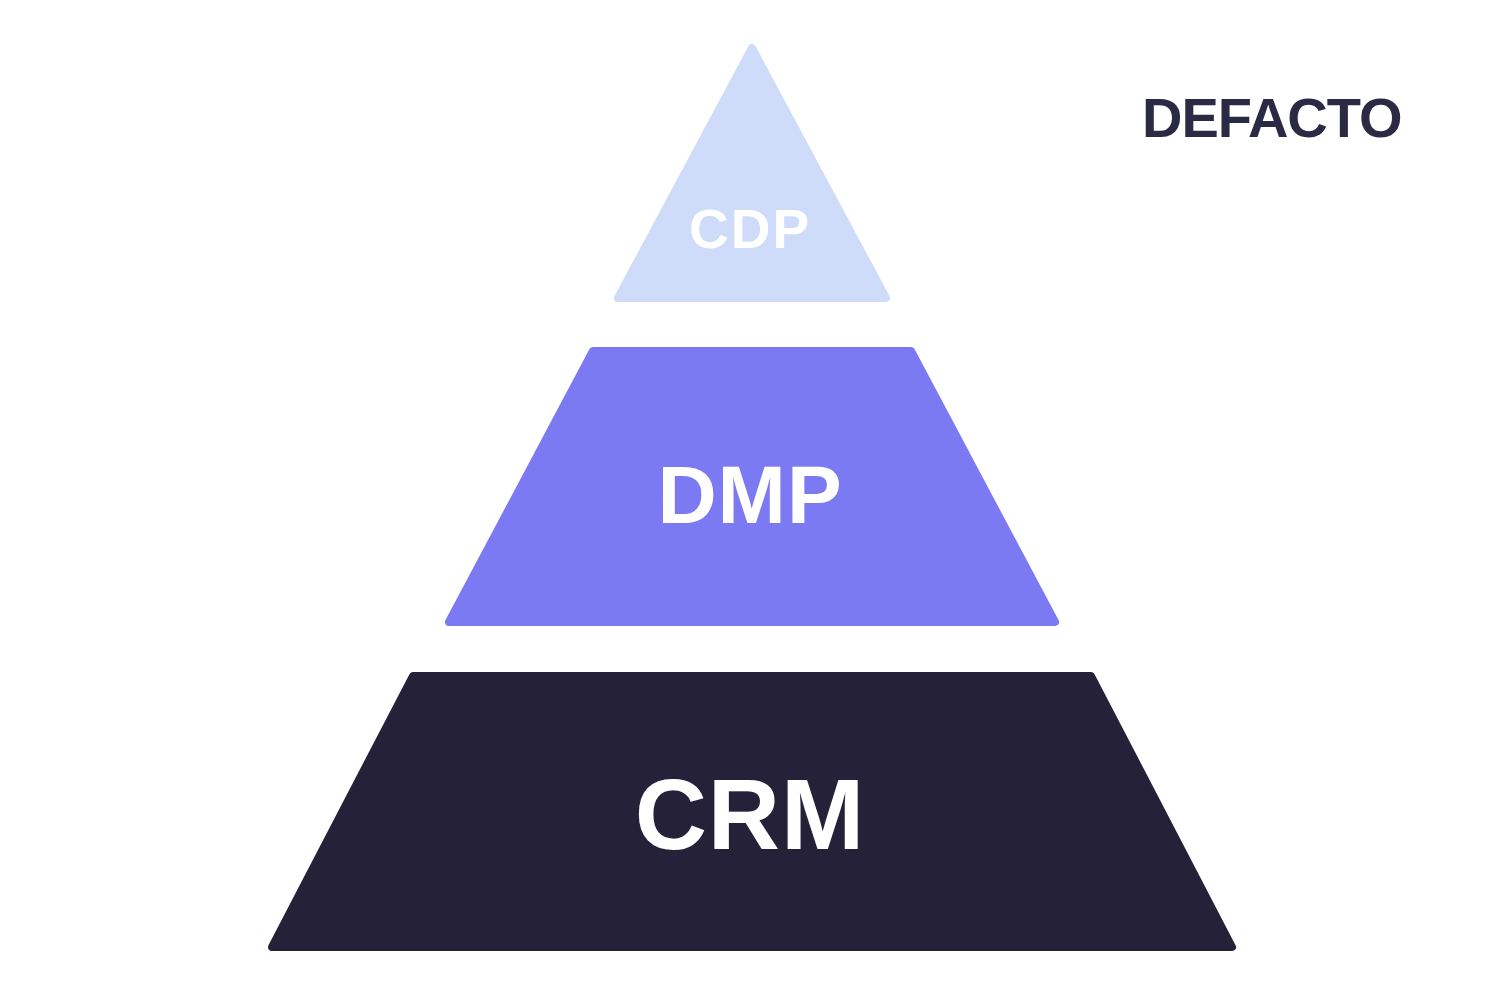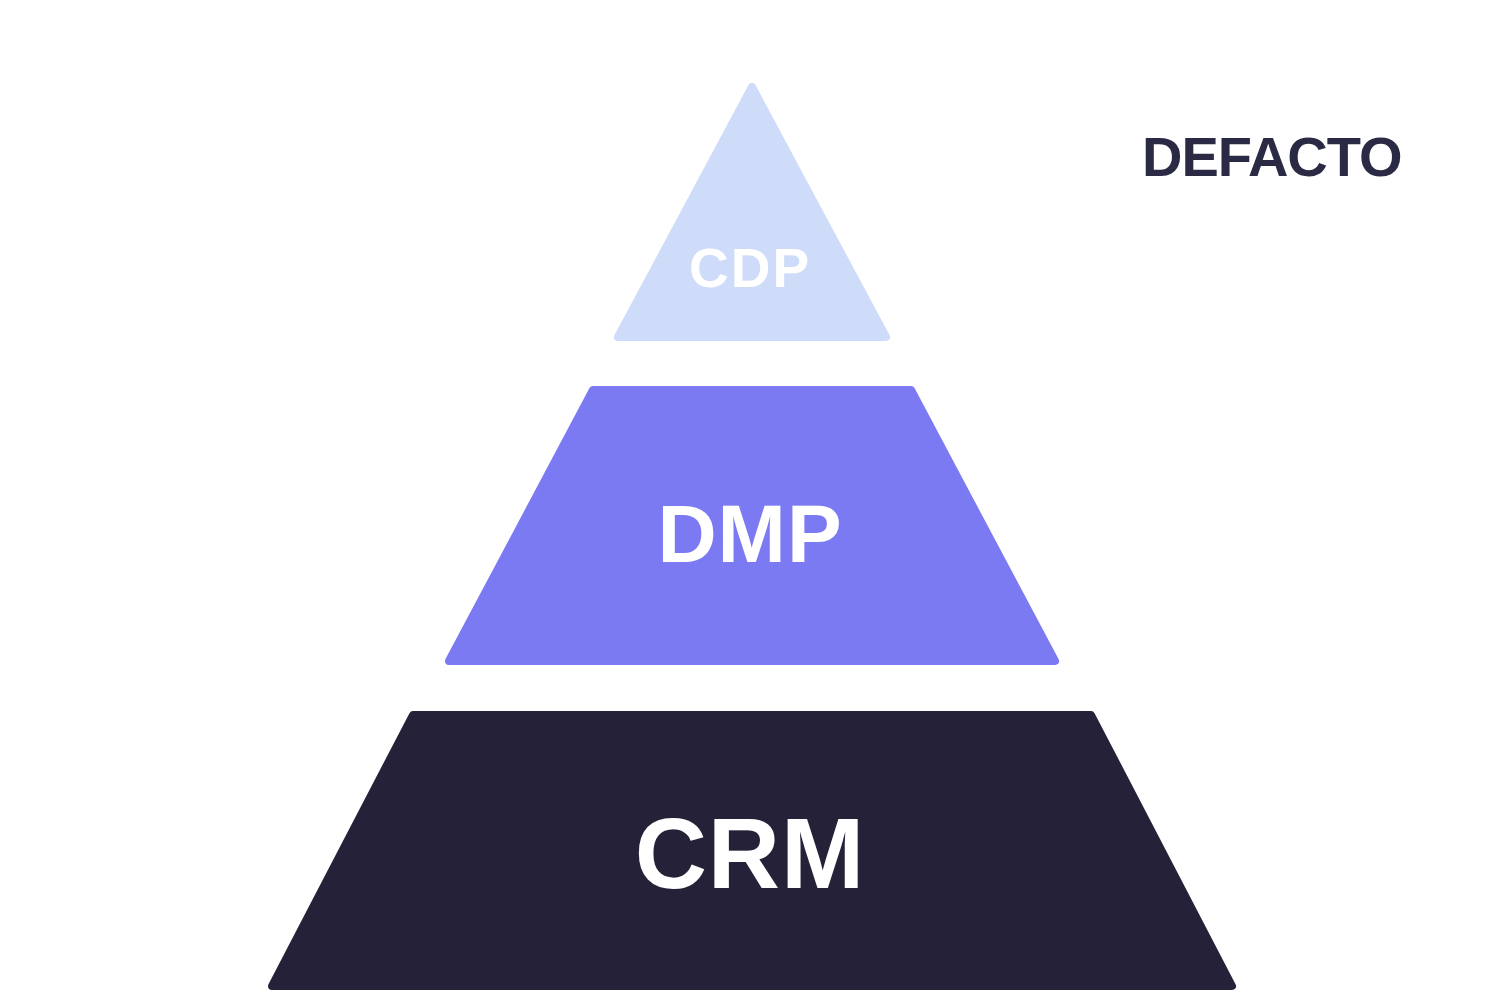--- a/index.html
+++ b/index.html
@@ -11,21 +11,20 @@
     height: 1000px;
     background: #ffffff;
     overflow: hidden;
     font-family: "Liberation Sans", sans-serif;
     position: relative;
   }
   .canvas {
     position: absolute;
     inset: 0;
     background: #ffffff;
-    margin-top: 39px;
   }
   .pyramid-svg {
     position: absolute;
     left: 0;
     top: 0;
     width: 1500px;
     height: 1000px;
     display: block;
   }
   .layer-shape {

